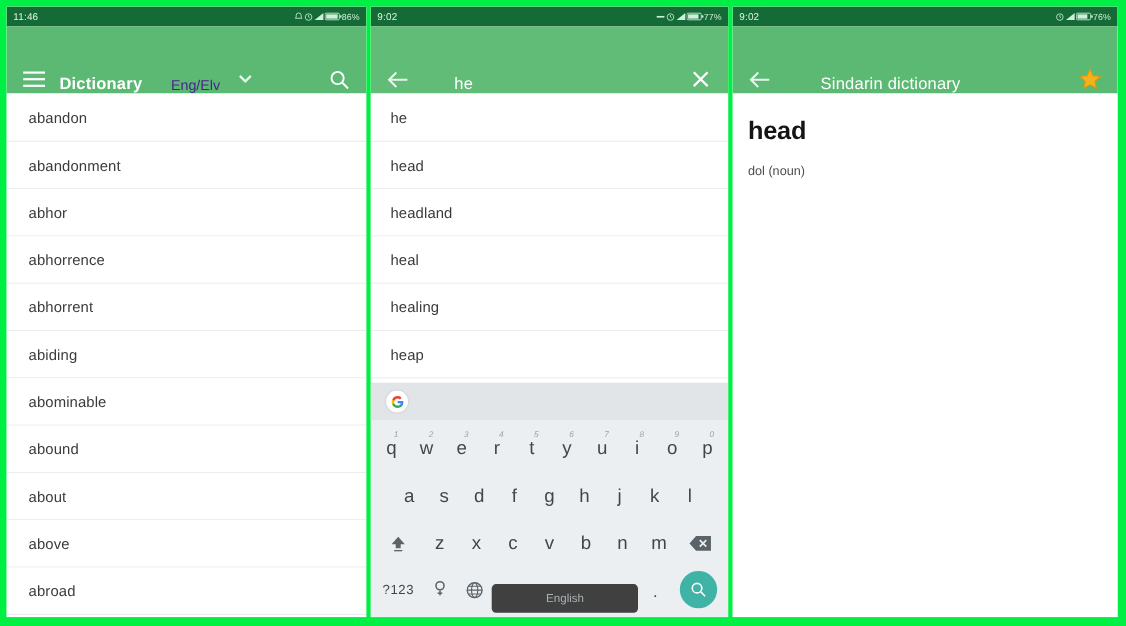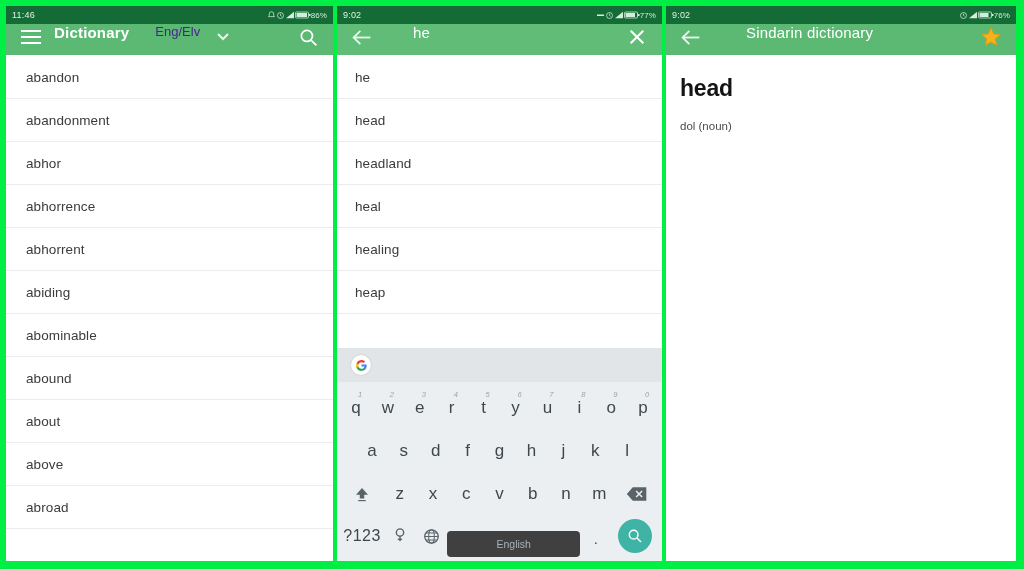--- a/index.html
+++ b/index.html
@@ -49,24 +49,24 @@
   }
   .status-icons svg { display:block; }
   .batt-pct {
     color:#cfeedb;
     font-size:8px;
     letter-spacing:.1px;
   }
 
   
   .appbar {
-    height:31px;
+    height:61px;
     background:#5cb974;
     display:flex;
-    align-items:flex-start;
+    align-items:flex-end;
     padding:0 12px;
     flex:none;
     gap:10px;
   }
   .appbar.search { background:#61bc78; }
   .appbar .title {
     color:#ffffff;
     font-size:15px;
     font-weight:bold;
     letter-spacing:.2px;
@@ -165,21 +165,21 @@
     position:absolute;
     top:4px;
     left:50%;
     margin-left:2px;
     font-size:7.5px;
     color:#9aa4a9;
   }
   .kb-row.r2 { padding:0 16px; }
   .kb-row.r3 .wide { flex:1.3; }
   .kb-row.r4 { height:42px; }
-  .kb-row.r4 .k123 { flex:1.4; font-size:16px; letter-spacing:.5px; }
+  .kb-row.r4 .k123 { flex:1.4; font-size:12px; letter-spacing:.5px; }
   .kb-row.r4 .kemoji { flex:1; }
   .kb-row.r4 .kglobe { flex:1; }
   .kb-row.r4 .kspace {
     flex:4.2;
     background:#404040;
     border-radius:4px;
     height:26px;
     color:#a9b1b5;
     font-size:10.5px;
   }

